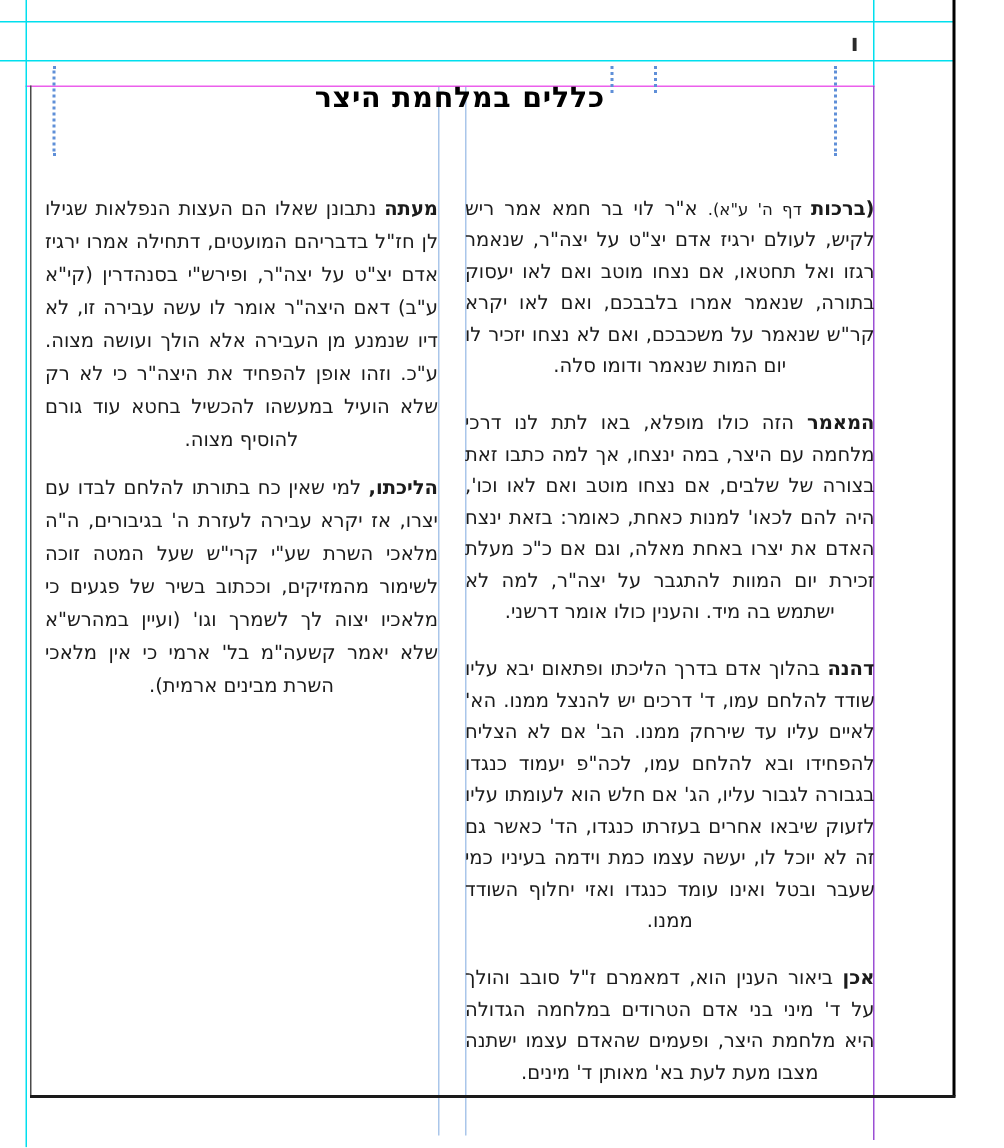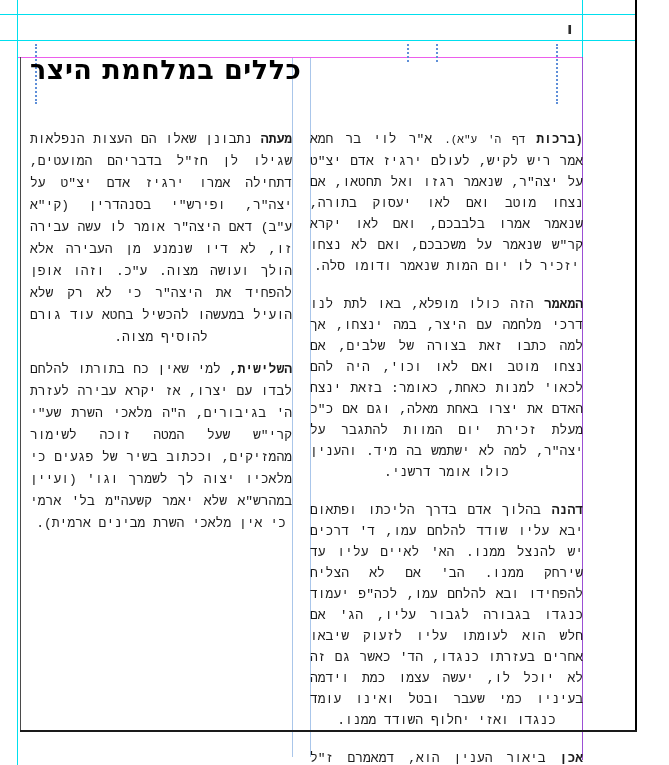--- a/index.html
+++ b/index.html
@@ -15,25 +15,25 @@
   .g-dot{border-left:2px dotted #5f8fd8;}
 
   
   .pb{position:absolute;background:#000;}
   .pb-left{left:20px;top:57px;width:1px;height:674px;background:#4a4a4a;}
   .pb-right{left:635px;top:0;width:2px;height:731px;}
   .pb-bottom{left:20px;top:730px;width:617px;height:2px;background:#1a1a1a;}
 
   .folio{position:absolute;left:567px;top:19px;font-size:16px;font-weight:bold;color:#2b2b2b;}
 
-  .title{position:absolute;left:30px;top:54px;width:553px;margin:0;text-align:left;
-         direction:rtl;font-size:27px;font-weight:bold;color:#000;letter-spacing:.5px;}
+  .title{position:absolute;left:30px;top:54px;width:553px;margin:0;text-align:center;
+         direction:rtl;font-size:19px;font-weight:bold;color:#000;letter-spacing:.5px;}
 
   .col{position:absolute;top:129px;direction:rtl;color:#1b1b1b;font-size:13px;z-index:3;}
-  .col p{margin:0;text-align:justify;text-align-last:center;font-family:Liberation Mono, monospace;}
+  .col p{margin:0;text-align:justify;text-align-last:center;}
   .col-right{left:310px;width:273px;line-height:21px;}
   .col-left{left:30px;width:262px;line-height:22px;}
   .col-right p{margin-bottom:17px;}
   .col-left p{margin-bottom:10px;}
   .lead{font-weight:bold;}
   .small-ref{font-size:11px;}
 </style>
 </head>
 <body>
 
@@ -62,16 +62,16 @@
 
   <div class="col col-right">
     <p><b class="lead">(ברכות</b><span class="small-ref"> דף ה' ע"א).</span><span> א"ר לוי בר חמא אמר ריש לקיש, לעולם ירגיז אדם יצ"ט על יצה"ר, שנאמר רגזו ואל תחטאו, אם נצחו מוטב ואם לאו יעסוק בתורה, שנאמר אמרו בלבבכם, ואם לאו יקרא קר"ש שנאמר על משכבכם, ואם לא נצחו יזכיר לו יום המות שנאמר ודומו סלה.</span></p>
     <p><b class="lead">המאמר</b><span> הזה כולו מופלא, באו לתת לנו דרכי מלחמה עם היצר, במה ינצחו, אך למה כתבו זאת בצורה של שלבים, אם נצחו מוטב ואם לאו וכו', היה להם לכאו' למנות כאחת, כאומר: בזאת ינצח האדם את יצרו באחת מאלה, וגם אם כ"כ מעלת זכירת יום המוות להתגבר על יצה"ר, למה לא ישתמש בה מיד. והענין כולו אומר דרשני.</span></p>
     <p><b class="lead">דהנה</b><span> בהלוך אדם בדרך הליכתו ופתאום יבא עליו שודד להלחם עמו, ד' דרכים יש להנצל ממנו. הא' לאיים עליו עד שירחק ממנו. הב' אם לא הצליח להפחידו ובא להלחם עמו, לכה"פ יעמוד כנגדו בגבורה לגבור עליו, הג' אם חלש הוא לעומתו עליו לזעוק שיבאו אחרים בעזרתו כנגדו, הד' כאשר גם זה לא יוכל לו, יעשה עצמו כמת וידמה בעיניו כמי שעבר ובטל ואינו עומד כנגדו ואזי יחלוף השודד ממנו.</span></p>
     <p><b class="lead">אכן</b><span> ביאור הענין הוא, דמאמרם ז"ל סובב והולך על ד' מיני בני אדם הטרודים במלחמה הגדולה היא מלחמת היצר, ופעמים שהאדם עצמו ישתנה מצבו מעת לעת בא' מאותן ד' מינים.</span></p>
   </div>
 
   <div class="col col-left">
     <p><b class="lead">מעתה</b><span> נתבונן שאלו הם העצות הנפלאות שגילו לן חז"ל בדבריהם המועטים, דתחילה אמרו ירגיז אדם יצ"ט על יצה"ר, ופירש"י בסנהדרין (קי"א ע"ב) דאם היצה"ר אומר לו עשה עבירה זו, לא דיו שנמנע מן העבירה אלא הולך ועושה מצוה. ע"כ. וזהו אופן להפחיד את היצה"ר כי לא רק שלא הועיל במעשהו להכשיל בחטא עוד גורם להוסיף מצוה.</span></p>
-    <p><b class="lead">השלישית,</b><span> למי שאין כח בתורתו להלחם לבדו עם יצרו, אז יקרא עבירה לעזרת ה' בגיבורים, ה"ה מלאכי השרת שע"י קרי"ש שעל המטה זוכה לשימור מהמזיקים, וככתוב בשיר של פגעים כי מלאכיו יצוה לך לשמרך וגו' (ועיין במהרש"א שלא יאמר קשעה"מ בל' ארמי כי אין מלאכי השרת מבינים ארמית).</span></p>
+    <p><b class="lead">הליכתו,</b><span> למי שאין כח בתורתו להלחם לבדו עם יצרו, אז יקרא עבירה לעזרת ה' בגיבורים, ה"ה מלאכי השרת שע"י קרי"ש שעל המטה זוכה לשימור מהמזיקים, וככתוב בשיר של פגעים כי מלאכיו יצוה לך לשמרך וגו' (ועיין במהרש"א שלא יאמר קשעה"מ בל' ארמי כי אין מלאכי השרת מבינים ארמית).</span></p>
   </div>
 
 </div>
 
 </body></html>

